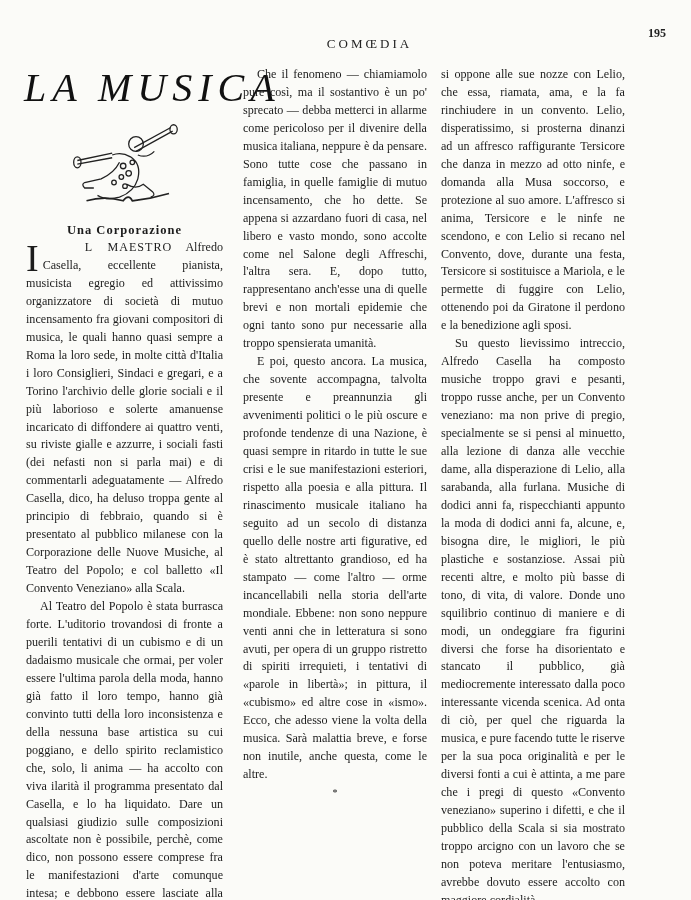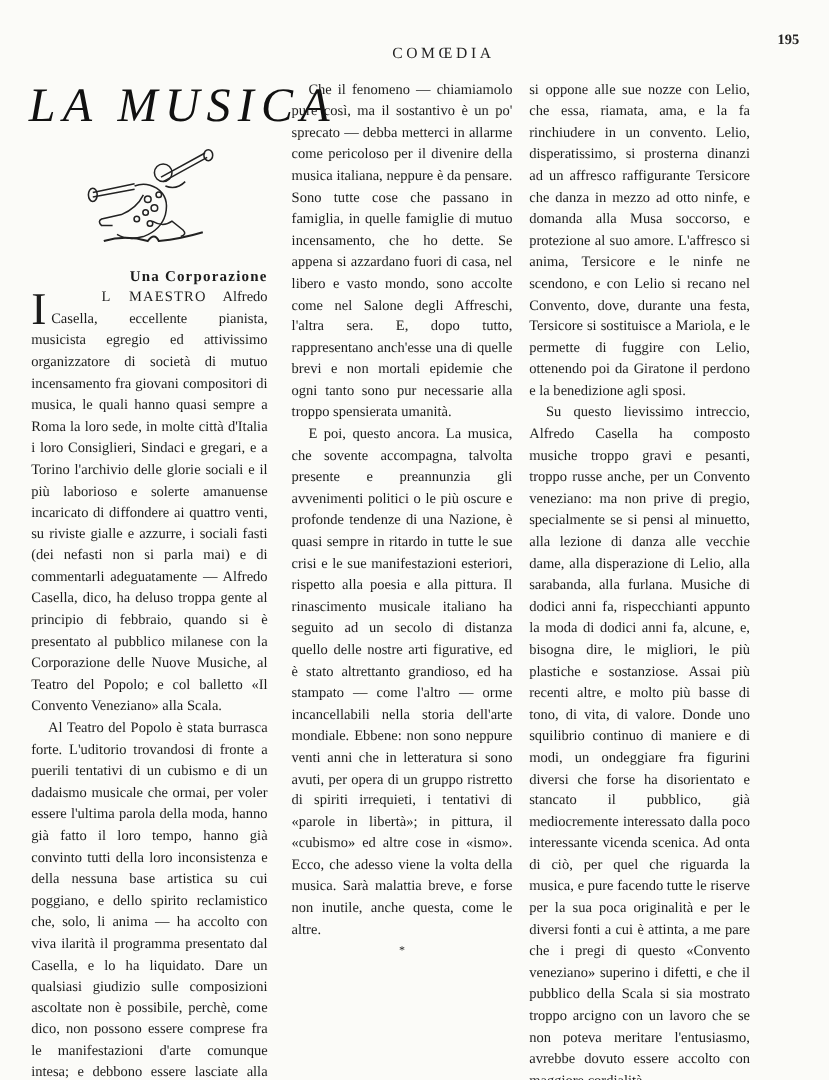--- a/index.html
+++ b/index.html
@@ -28,21 +28,21 @@
   .col-right { left:441px; width:184px; }
 
   .big-title {
     font-family:"Liberation Serif",serif; font-style:italic; font-size:40px;
     letter-spacing:6px; line-height:44px; margin:0 0 4px -2px; white-space:nowrap; color:#111;
   }
   .illustration { display:block; width:110px; height:100px; margin:6px auto 0 auto; }
   .subtitle {
     text-align:center; font-weight:bold; font-size:12.5px; letter-spacing:1px; line-height:17px;
   }
-  .subtitle.first { margin-top:6px;text-align:right; }
+  .subtitle.first { margin-top:6px; }
   .lead { margin-top:16px; }
   .dropcap {
     float:left; font-size:38px; line-height:32px; margin:3px 4px 0 0; font-weight:normal;
   }
   .lead-caps { letter-spacing:1px;margin-left:42px; }
   .star-sep { text-align:center; margin:18px 0 20px 0; text-indent:0 !important; font-size:10px; }
 </style>
 </head>
 <body>
 

